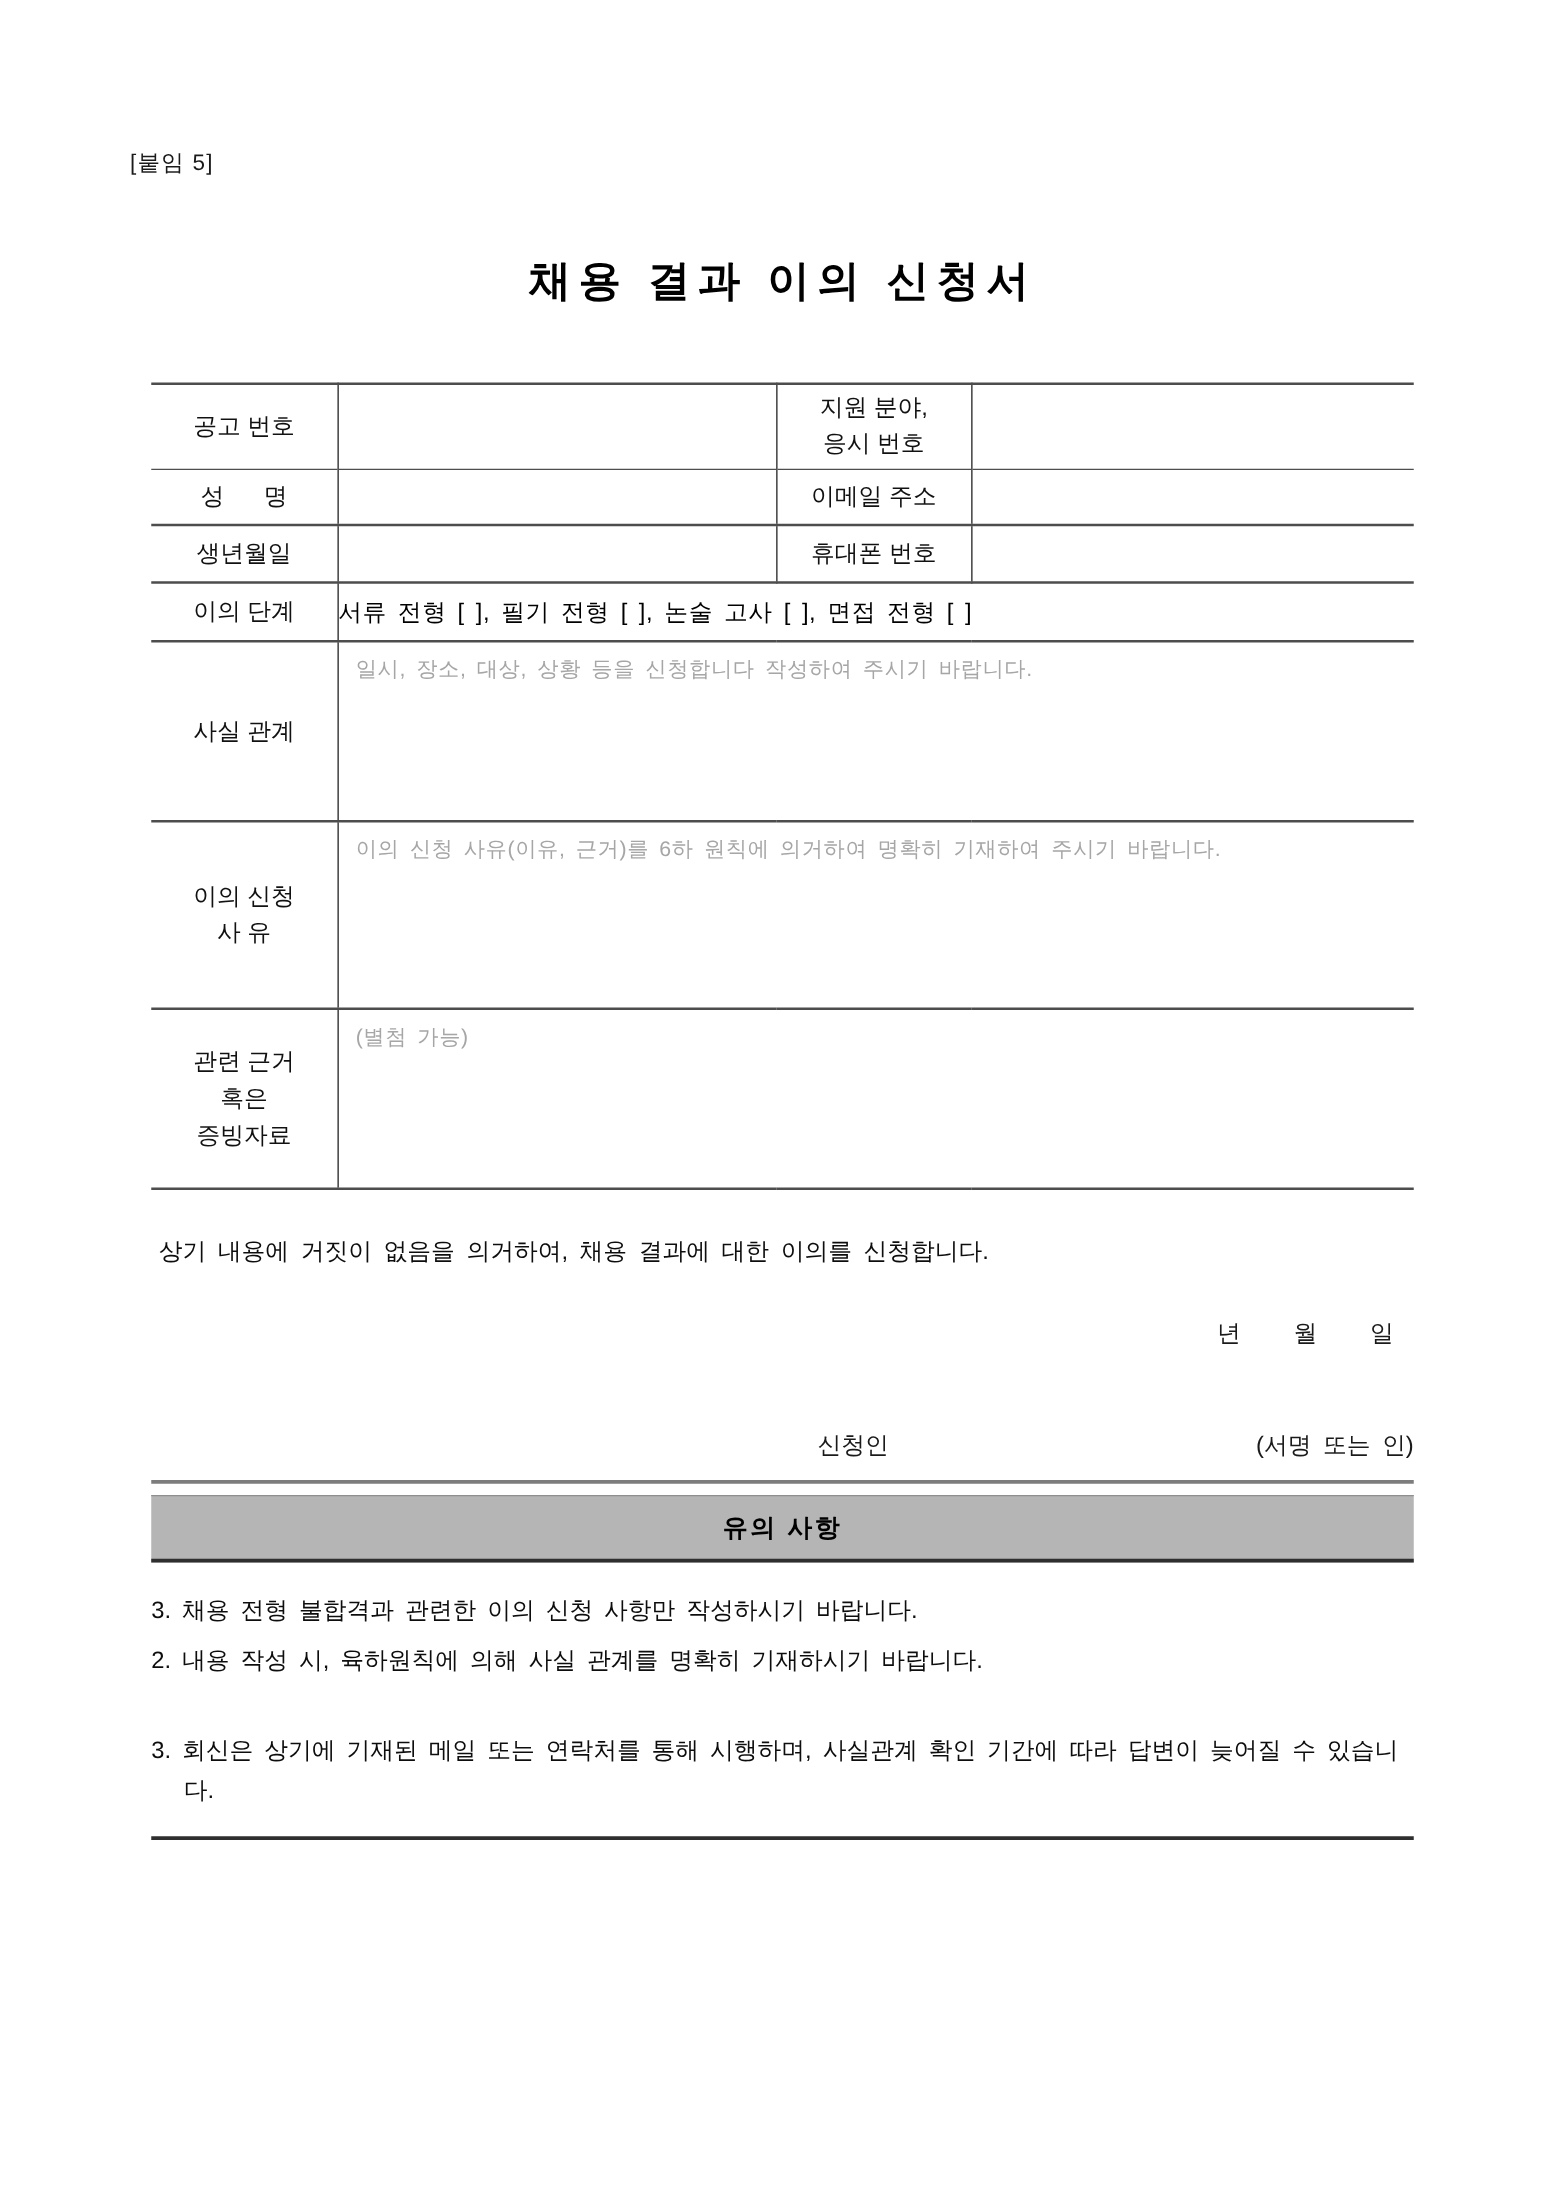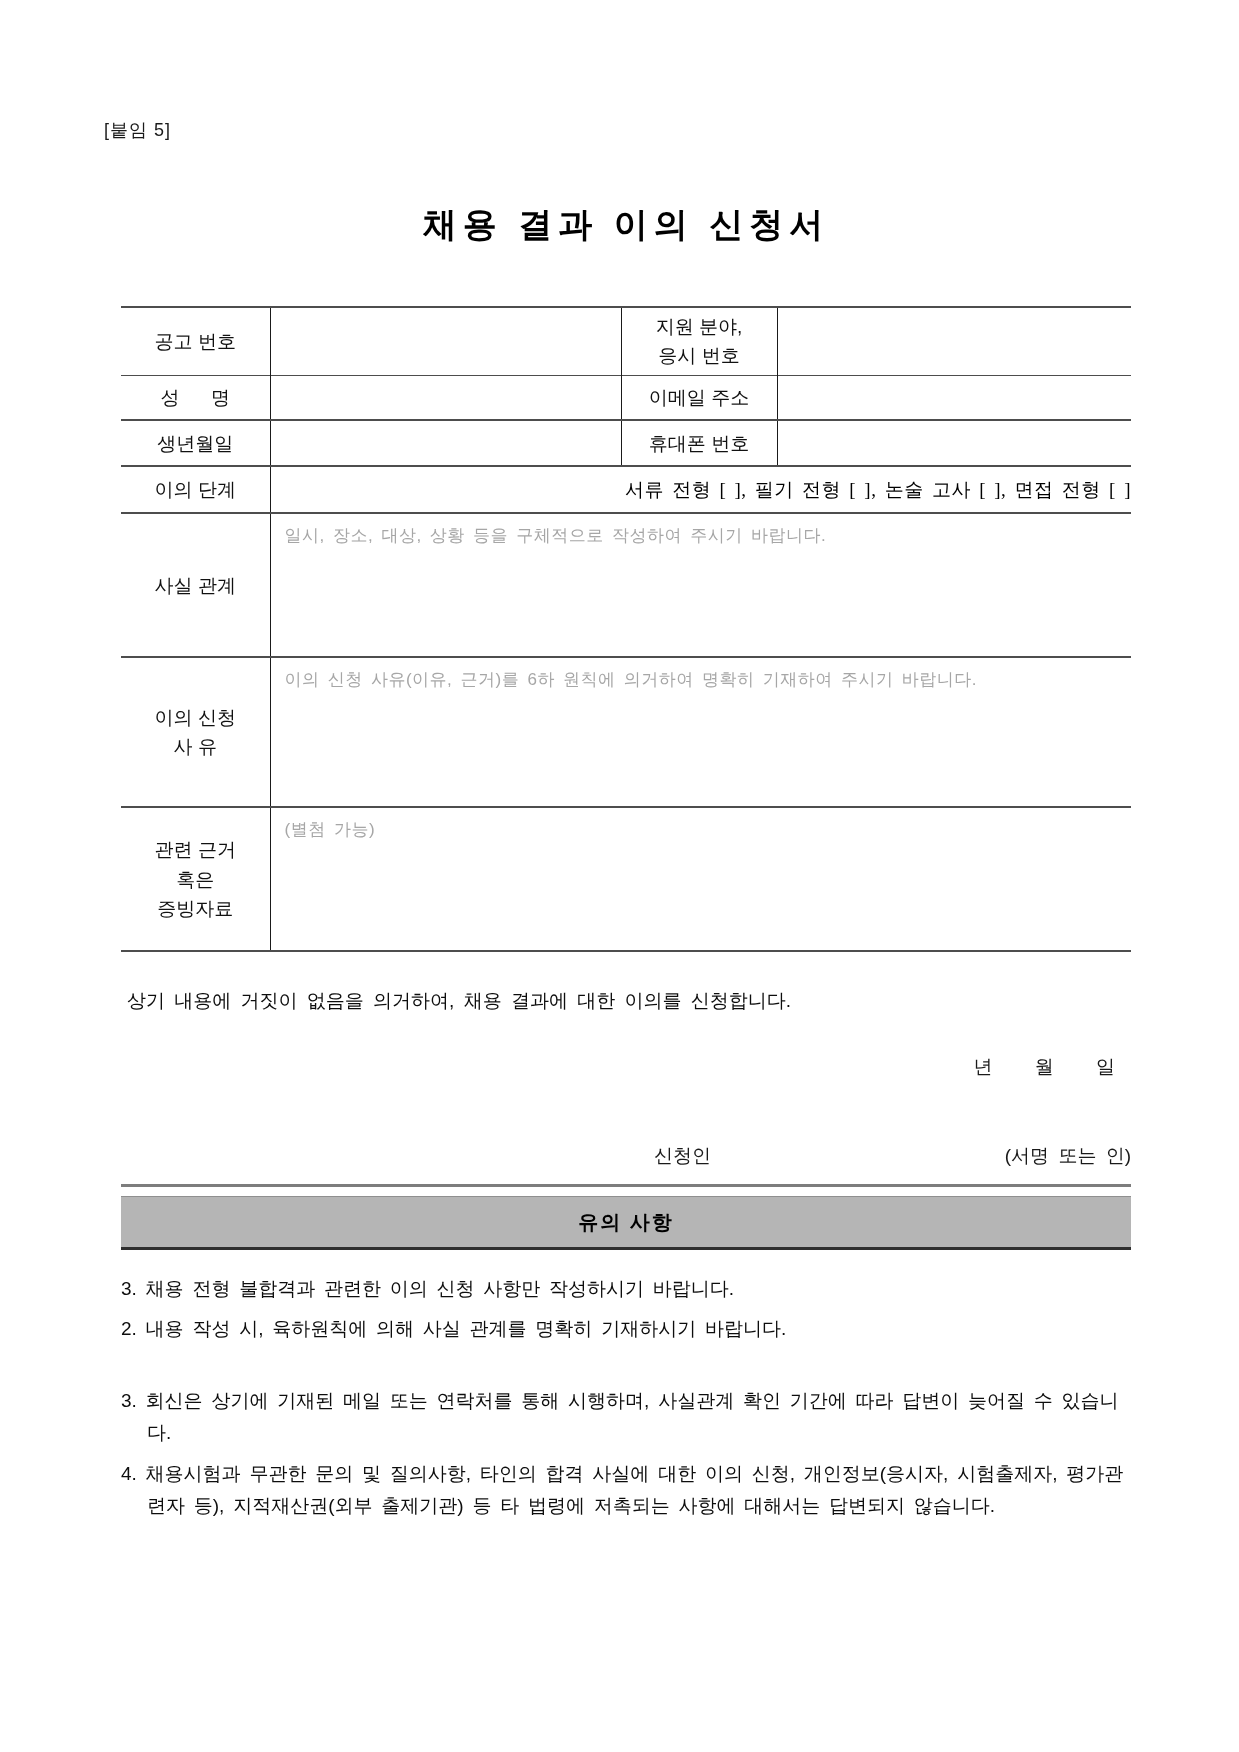--- a/index.html
+++ b/index.html
@@ -46,26 +46,25 @@
     text-align: center;
     font-size: 19px;
     color: #111;
     white-space: pre;
     line-height: 1.55;
     padding: 4px 2px;
   }
   td.vb { border-left: 1px solid var(--v_border, #1a1a1a); }
   td.val { font-size: 19px; padding: 4px 10px; }
   td.stage {
-    text-align: right;
+    text-align: left;
     font-size: 19px;
     letter-spacing: 0.5px;
     word-spacing: 3px;
     color: #000;
-    font-family: Liberation Serif, serif;
   }
   td.area { vertical-align: top; padding: 10px 14px; }
   .placeholder {
     font-size: 17px;
     color: var(--placeholder, #a6a6a6);
     letter-spacing: 0.5px;
     word-spacing: 3px;
   }
   tr.h-s1 td { height: 48px; }
   tr.h-s2 td { height: 45px; }
@@ -186,21 +185,21 @@
           <td class="lbl vb">휴대폰 번호</td>
           <td class="val vb"></td>
         </tr>
         <tr class="h-s4">
           <td class="lbl">이의 단계</td>
           <td class="stage vb" colspan="3">서류 전형 [ ], 필기 전형 [ ], 논술 고사 [ ], 면접 전형 [ ]</td>
         </tr>
         <tr class="h-b1">
           <td class="lbl">사실 관계</td>
           <td class="area vb" colspan="3">
-            <span class="placeholder">일시, 장소, 대상, 상황 등을 구체적으로 작성하여 주시기 바랍니다.</span>
+            <span class="placeholder">일시, 장소, 대상, 상황 등을 신청합니다 작성하여 주시기 바랍니다.</span>
           </td>
         </tr>
         <tr class="h-b2">
           <td class="lbl">이의 신청
 사 유</td>
           <td class="area vb" colspan="3">
             <span class="placeholder">이의 신청 사유(이유, 근거)를 6하 원칙에 의거하여 명확히 기재하여 주시기 바랍니다.</span>
           </td>
         </tr>
         <tr class="h-b3">
@@ -229,19 +228,18 @@
     <div class="rule-gray"></div>
 
     <div class="notice-bar">
       <span>유의 사항</span>
     </div>
 
     <div class="notice-items">
       <p class="i1">3. 채용 전형 불합격과 관련한 이의 신청 사항만 작성하시기 바랍니다.</p>
       <p class="i2">2. 내용 작성 시, 육하원칙에 의해 사실 관계를 명확히 기재하시기 바랍니다.</p>
       <p class="i3">3. 회신은 상기에 기재된 메일 또는 연락처를 통해 시행하며, 사실관계 확인 기간에 따라 답변이 늦어질 수 있습니다.</p>
-      <p class="i4">4. 채용시험과 무관한 문의 및 질의사항, 타인의 합격 사실에 대한 이의 신청, 개인정보(응시자, 시험출제자, 평가관련자 등), 지적재산권(외부 출제기관) 등 타 법령에 저촉되는 사항에 대해서는 답변되지 않습니다.</p>
     </div>
 
     <div class="rule-dark"></div>
 
   </div>
 </div>
 
 </body></html>

